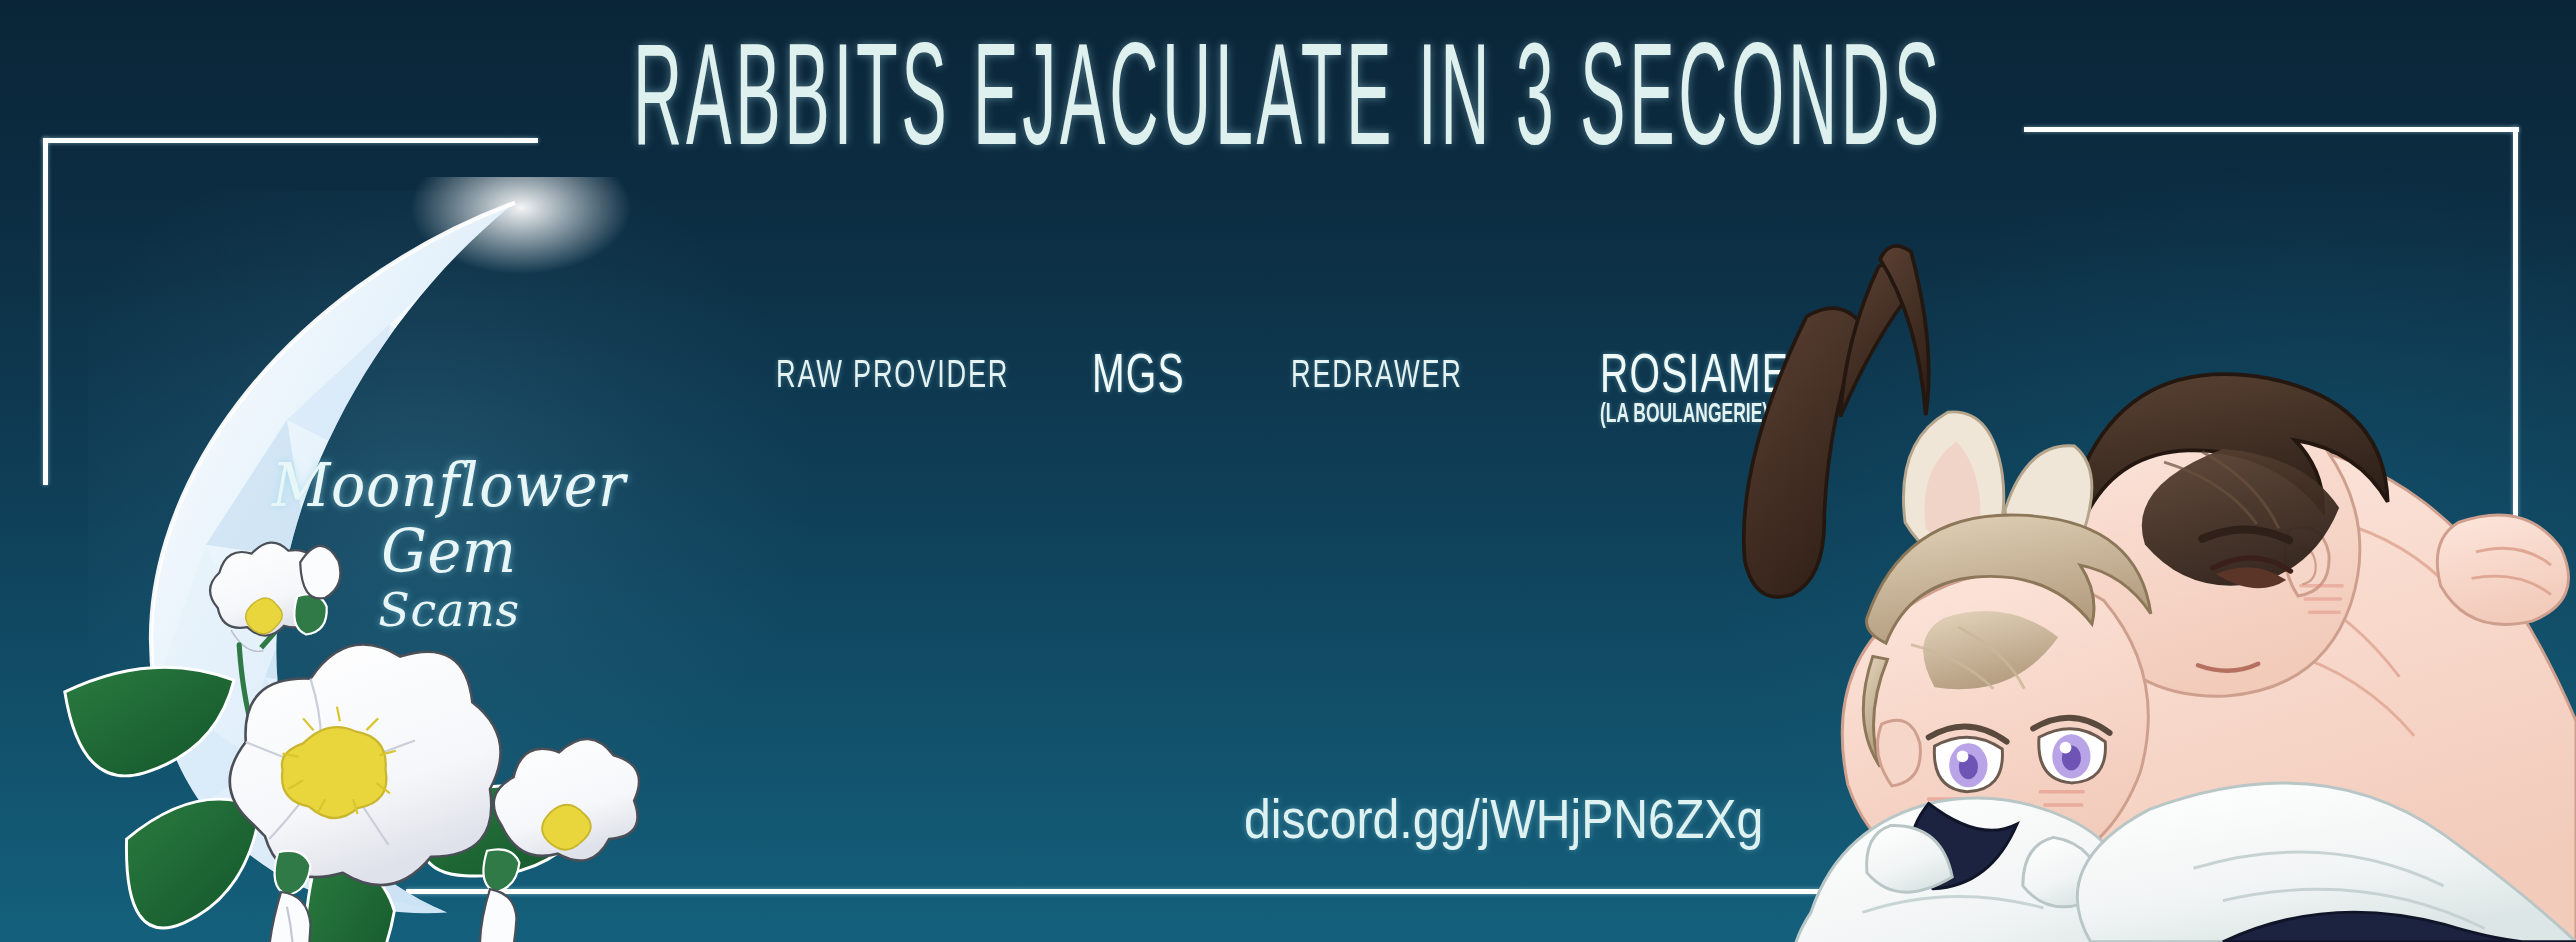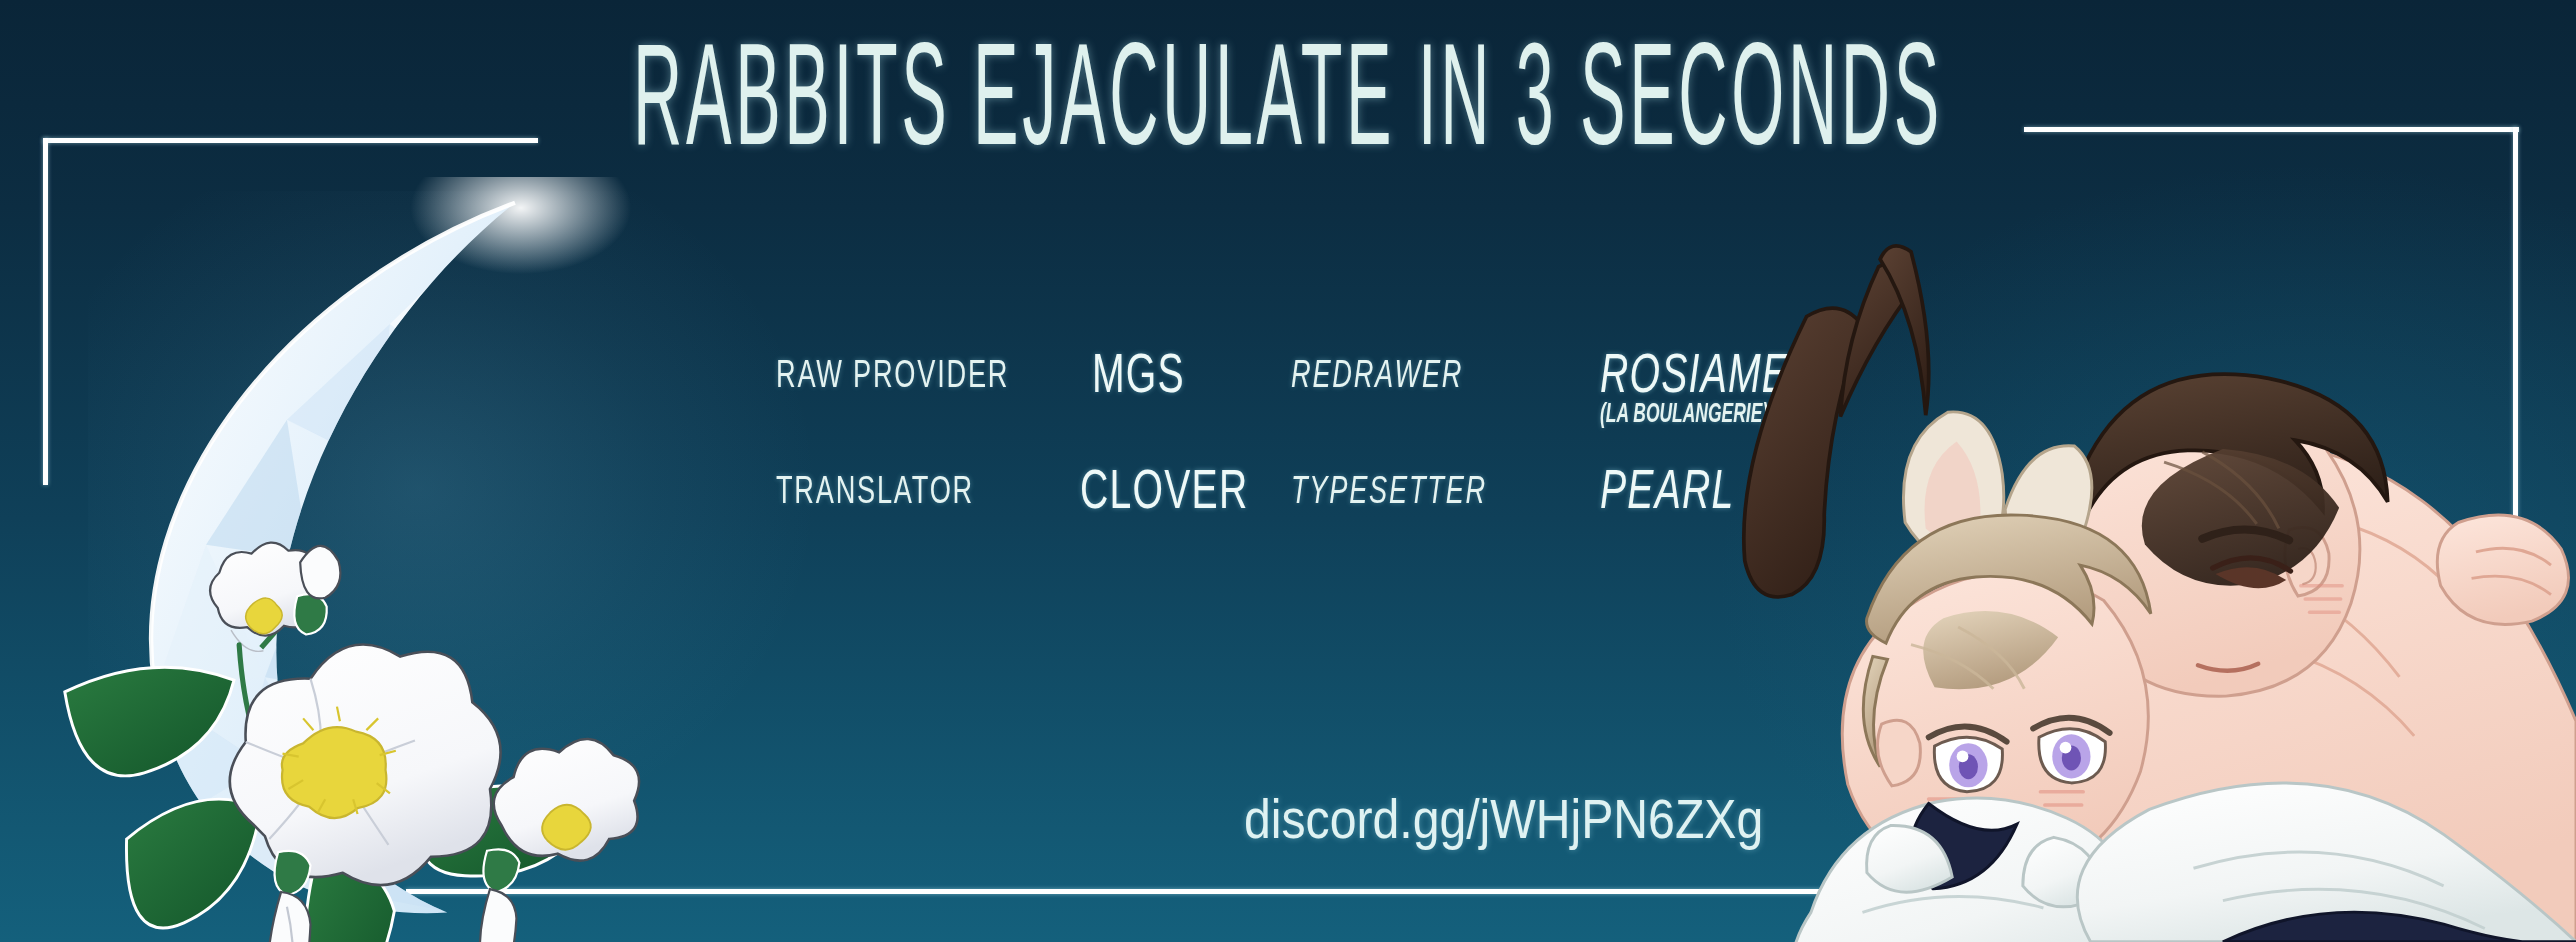--- a/index.html
+++ b/index.html
@@ -121,21 +121,21 @@
   .credit-row {
     display: flex;
     align-items: flex-start;
     height: 116px;
   }
   .credit-col {
     display: flex;
     align-items: baseline;
   }
   .credit-col-1 { width: 515px; }
-  .credit-col-2 { width: 559px; font-style: italic; }
+  .credit-col-2 { width: 559px; }
 
   .credit-label {
     color: #e4f3f1;
     font-family: "Liberation Sans Narrow", "Liberation Sans", sans-serif;
     font-size: 34px;
     letter-spacing: 2.2px;
     font-weight: 400;
     transform: scaleX(0.80) scaleY(1.12);
     transform-origin: left center;
     white-space: nowrap;
@@ -355,53 +355,43 @@
         </g>
 
         <g>
           <path d="M344 570 q30 -10 40 14 q2 34 -28 38 q-24 -10 -12 -52 Z" fill="#2f7a46" stroke="#ffffff" stroke-width="3"></path>
           <path d="M348 524 q28 -44 52 -2 q10 34 -18 50 q-32 8 -34 -48 Z" fill="#fbfcfd" stroke="#4a4f58" stroke-width="3"></path>
         </g>
       </g>
     </svg>
   </div>
 
+  <div id="logo-text">
+    <div id="logo-line-1">Moonflower Gem</div>
+    <div id="logo-line-2">Scans</div>
+  </div>
 
   <div id="credits">
 
     <div class="credit-row">
       <div class="credit-col credit-col-1">
         <span class="credit-label label-w-1">RAW PROVIDER</span>
         <span class="credit-value-wrap">
           <span class="credit-value">MGS</span>
         </span>
       </div>
       <div class="credit-col credit-col-2">
         <span class="credit-label label-w-2">REDRAWER</span>
         <span class="credit-value-wrap">
           <span class="credit-value">ROSIAME</span>
           <span class="credit-subvalue">(LA BOULANGERIE)</span>
         </span>
       </div>
     </div>
 
-    <div class="credit-row">
-      <div class="credit-col credit-col-1">
-        <span class="credit-label label-w-1">TRANSLATOR</span>
-        <span class="credit-value-wrap">
-          <span class="credit-value">CLOVER</span>
-        </span>
-      </div>
-      <div class="credit-col credit-col-2">
-        <span class="credit-label label-w-2">TYPESETTER</span>
-        <span class="credit-value-wrap">
-          <span class="credit-value">PEARL</span>
-        </span>
-      </div>
-    </div>
 
     <div class="credit-row">
     </div>
 
   </div>
 
   <div id="discord">discord.gg/jWHjPN6ZXg</div>
 
   <div id="character-art">
     <svg width="868" height="736" viewBox="0 0 1180 1000" xmlns="http://www.w3.org/2000/svg">

